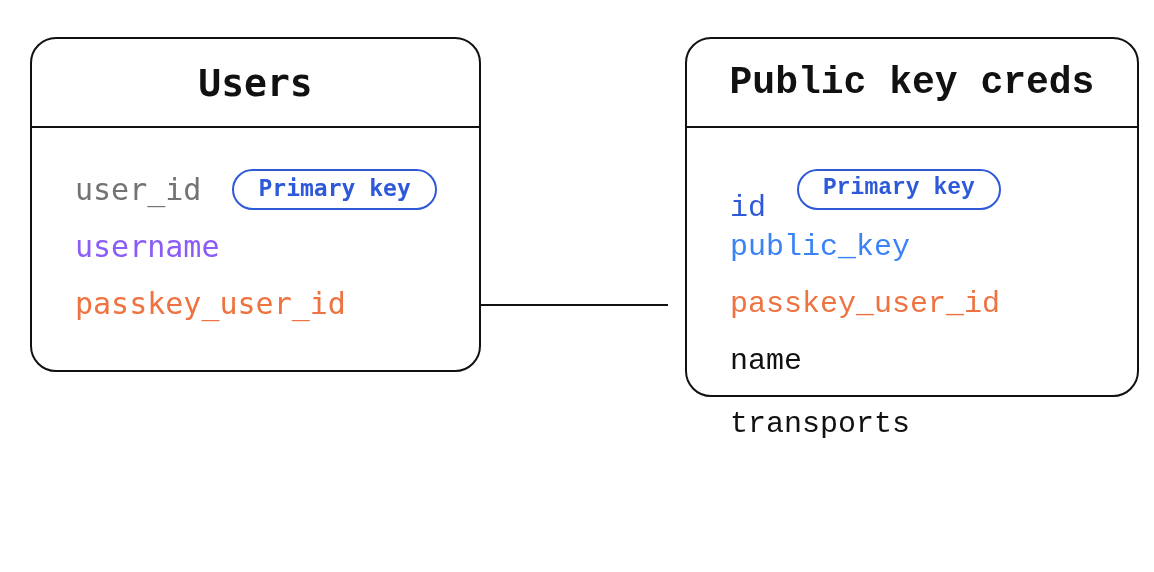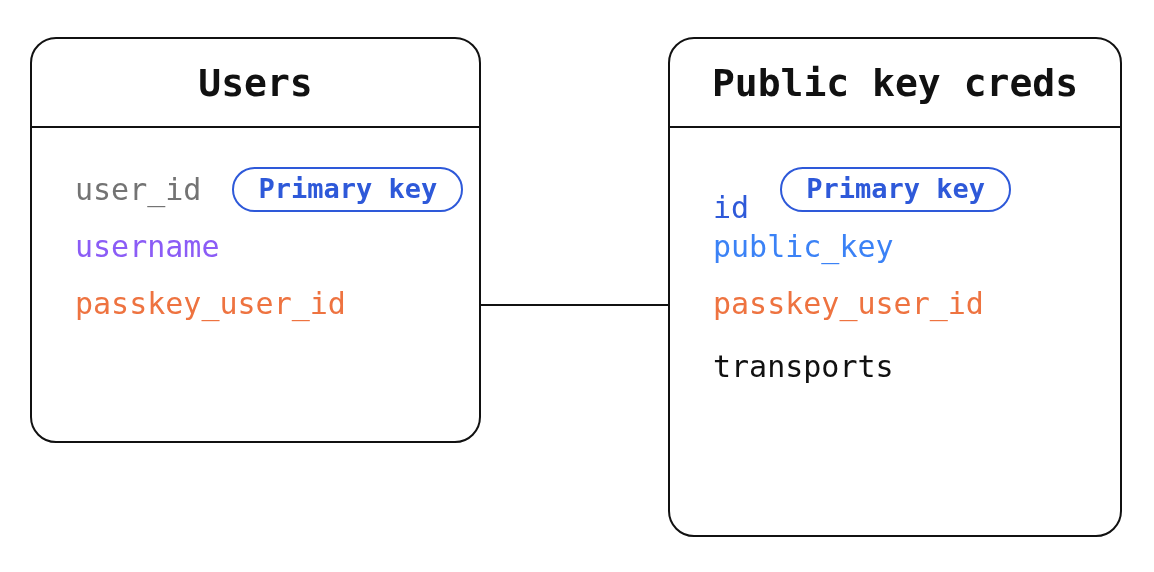--- a/index.html
+++ b/index.html
@@ -10,22 +10,22 @@
     font-family: "DejaVu Sans Mono", "Liberation Mono", monospace;
     color: #111111;
   }
   .canvas { position: absolute; inset: 0; }
   .table-box {
     position: absolute;
     background: #ffffff;
     border: 2px solid #111111;
     border-radius: 26px;
   }
-  .table-box.users  { left: 30px;  top: 37px; width: 451px; height: 406px; }
-  .table-box.pkcreds{ left: 668px; top: 37px; width: 454px; height: 500px; }
+  .table-box.users  { left: 30px;  top: 37px; width: 451px; height: 335px; }
+  .table-box.pkcreds{ left: 685px; top: 37px; width: 454px; height: 360px; font-family: Liberation Mono, monospace; }
   .table-header {
     height: 89px;
     border-bottom: 2px solid #111111;
     display: flex; align-items: center; justify-content: center;
     font-size: 38px; font-weight: bold;
     letter-spacing: 0;
     color: #111111;
   }
   .table-body { padding: 33px 16px 0 43px; }
   .field-row {
@@ -33,21 +33,21 @@
     display: flex; align-items: center;
     font-size: 30px;
     white-space: nowrap;
   }
   .badge {
     display: inline-block;
     margin-left: 31px;
     border: 2px solid currentColor;
     border-radius: 999px;
     padding: 5px 24px 6px;
-    font-size: 27px; font-weight: bold;
+    font-size: 23px; font-weight: bold;
     line-height: 1.1;
   }
   .connector {
     position: absolute;
     left: 480px; top: 304px;
     width: 188px; height: 2px;
     background: #111111;
   }
 </style>
 </head>
@@ -80,18 +80,21 @@
           <span style="color: rgb(46, 89, 217); margin-top: 36px;">id</span>
           <span class="badge" style="color: rgb(46, 89, 217);">Primary key</span>
         </div>
         <div class="field-row">
           <span style="color: #3b82f6;">public_key</span>
         </div>
         <div class="field-row">
           <span style="color: rgb(238, 115, 64);">passkey_user_id</span>
         </div>
         <div class="field-row">
+          <span style="color: rgb(17, 17, 17);">name</span>
+        </div>
+        <div class="field-row">
           <span style="color: rgb(17, 17, 17); margin-top: 12px;">transports</span>
         </div>
       </div>
   </div>
 
 </div>
 
 </body></html>

